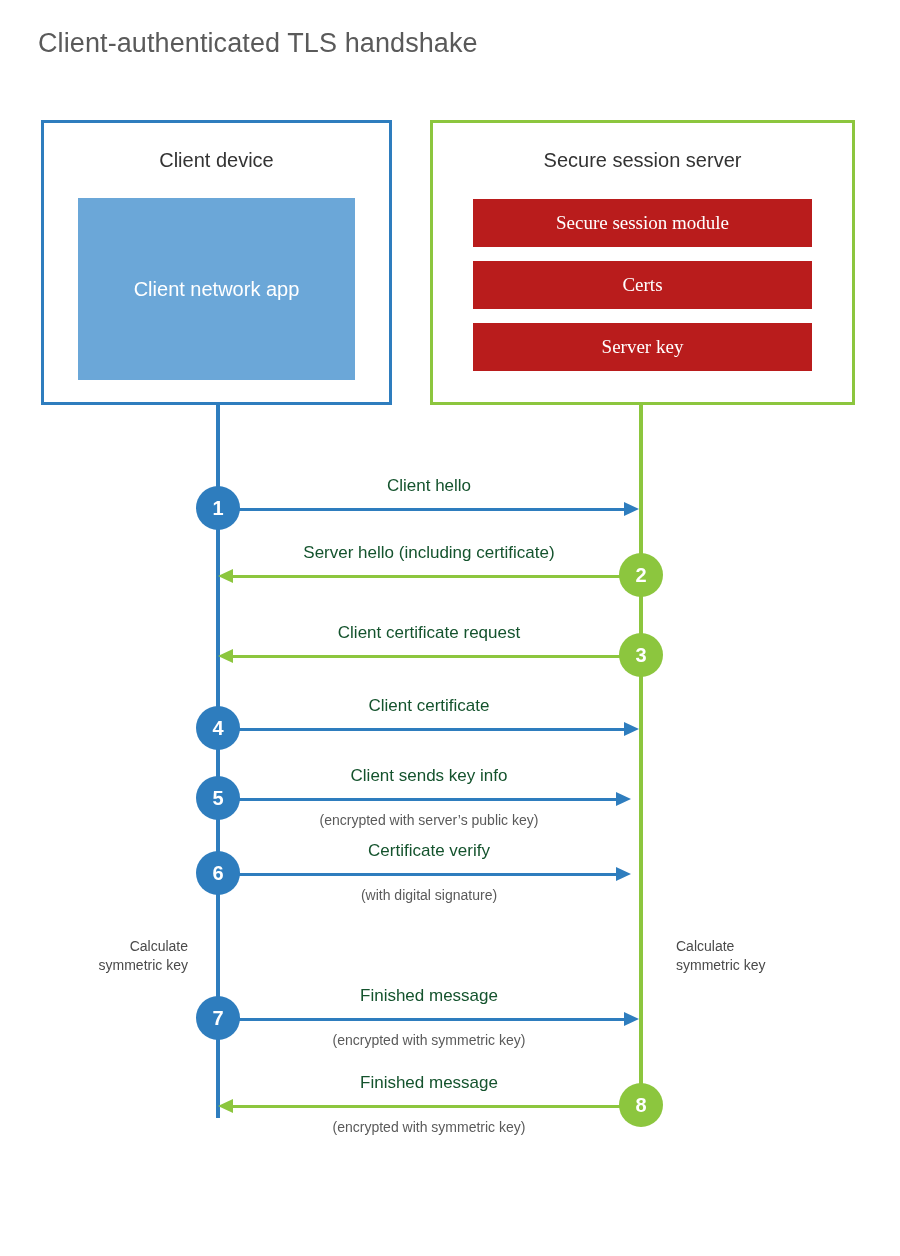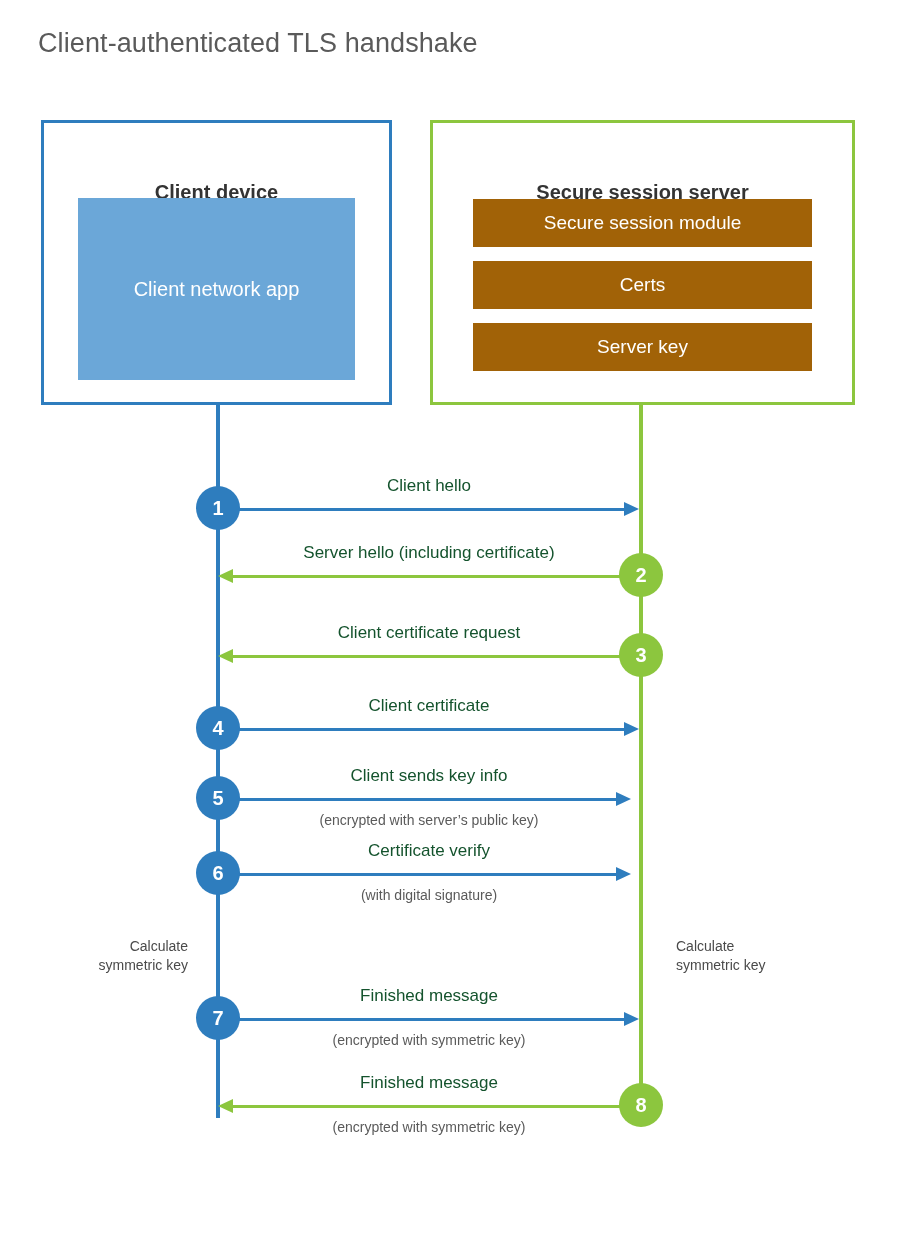--- a/index.html
+++ b/index.html
@@ -43,23 +43,22 @@
     width: 425px; height: 285px;
     border-width: 3px;
     border-color: #8cc63e;
   }
   .entity-title {
     position: absolute;
     left: 0; right: 0;
     top: 26px;
     text-align: center;
     font-size: 20px;
-    font-weight: bold;
+    font-weight: normal;
     color: #333333;
-    margin-top: 32px;
   }
 
   
   .client-app {
     position: absolute;
     left: 34px; top: 75px;
     width: 277px; height: 182px;
     background: #6ba7d8;
     color: #ffffff;
     font-size: 20px;
@@ -72,27 +71,28 @@
   }
 
   
   .server-bars {
     position: absolute;
     left: 40px; top: 76px;
     width: 339px;
   }
   .server-bar {
     height: 48px;
-    background: #a16207;
+    background: #b91c1c;
     color: #ffffff;
     font-size: 19px;
     display: flex;
     align-items: center;
     justify-content: center;
     margin-bottom: 14px;
+    font-family: Liberation Serif, serif;
   }
   .server-bar:last-child { margin-bottom: 0; }
 
   
   .lifeline {
     position: absolute;
     width: 4px;
     top: 403px;
   }
   .lifeline.client { left: 216px; height: 715px; background: #2e7dbe; }

